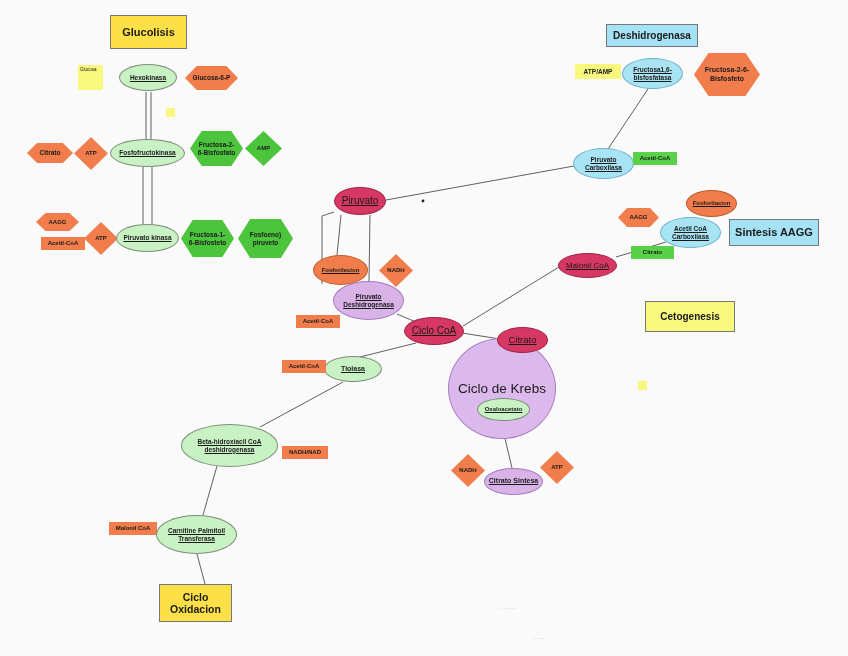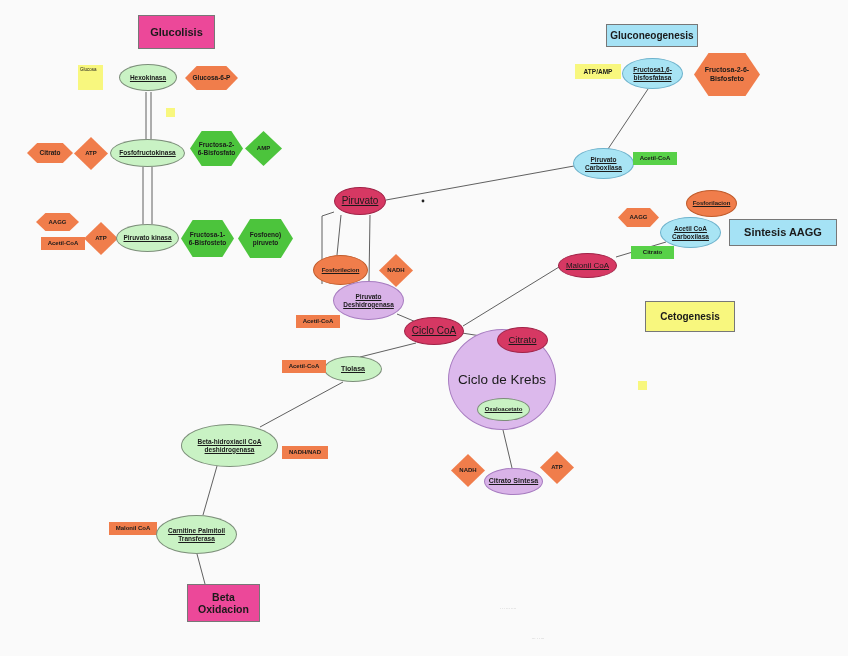--- a/index.html
+++ b/index.html
@@ -19,21 +19,21 @@
   .hex { clip-path:polygon(22% 0%, 78% 0%, 100% 50%, 78% 100%, 22% 100%, 0% 50%); padding:0 7px; }
   .hex.orange { background:#f07d4b; }
   .hex.green  { background:#4cc43c; }
   .diamond { clip-path:polygon(50% 0%, 100% 50%, 50% 100%, 0% 50%); font-size:6px; }
   .diamond.orange { background:#f07d4b; }
   .diamond.green  { background:#4cc43c; }
   .rect.orange { background:#f07d4b; font-size:6px; }
   .rect.green  { background:#58d148; font-size:6px; }
   .rect.yellow { background:#f8f77e; font-size:6.5px; }
   .title-box { border:1px solid #777; font-weight:bold; }
-  .title-box.greenlight { background:#ec4899; font-size:11px;margin-left:28px; }
+  .title-box.greenlight { background:#fde047; font-size:11px; }
   .title-box.bluelight  { background:#a5e2f5; font-size:10px; }
   .title-box.yellow     { background:#f8f77e; font-size:10px; }
   .marker { background:#f8f77e; }
   .note { background:#f8f77e; align-items:flex-start; justify-content:flex-start; font-size:4.5px; padding:2px; font-weight:400; }
   .watermark { color:#9a9a9a; font-size:4px; font-weight:400; z-index:2; }
 </style>
 </head>
 <body>
 
 <div class="canvas">
@@ -57,24 +57,24 @@
       <line x1="616" y1="257" x2="666" y2="242"></line>
       <line x1="343" y1="382" x2="260" y2="427"></line>
       <line x1="217" y1="466" x2="203" y2="515"></line>
       <line x1="197" y1="554" x2="205" y2="584"></line>
       <line x1="503" y1="430" x2="512" y2="468"></line>
     </g>
     <circle cx="423" cy="201" r="1.4" fill="#222"></circle>
   </svg>
 
   <div class="node title-box greenlight" style="left:110px;top:15px;width:77px;height:34px">Glucolisis</div>
-  <div class="node title-box bluelight" style="left:606px;top:24px;width:92px;height:23px">Gluconeogenesis</div>
-  <div class="node title-box bluelight" style="left:729px;top:219px;width:108px;height:27px;font-size:11px">Sintesis AAGG</div>
+  <div class="node title-box bluelight" style="left:606px;top:24px;width:92px;height:23px">Deshidrogenasa</div>
+  <div class="node title-box bluelight" style="left:729px;top:219px;width:90px;height:27px;font-size:11px">Sintesis AAGG</div>
   <div class="node title-box yellow" style="left:645px;top:301px;width:90px;height:31px">Cetogenesis</div>
-  <div class="node title-box greenlight" style="left:159px;top:584px;width:73px;height:38px;font-size:10.5px">Beta Oxidacion</div>
+  <div class="node title-box greenlight" style="left:159px;top:584px;width:73px;height:38px;font-size:10.5px">Ciclo Oxidacion</div>
 
   <div class="node note" style="left:78px;top:65px;width:25px;height:25px">Glucosa</div>
   <div class="node ellipse green" style="left:119px;top:64px;width:58px;height:27px">Hexokinasa</div>
   <div class="node hex orange" style="left:185px;top:66px;width:53px;height:24px">Glucosa-6-P</div>
   <div class="node marker" style="left:166px;top:108px;width:9px;height:9px"></div>
   <div class="node hex orange" style="left:27px;top:143px;width:46px;height:20px">Citrato</div>
   <div class="node diamond orange" style="left:74px;top:137px;width:34px;height:33px">ATP</div>
   <div class="node ellipse green" style="left:110px;top:139px;width:75px;height:28px">Fosfofructokinasa</div>
   <div class="node hex green" style="left:190px;top:131px;width:53px;height:35px">Fructosa-2-6-Bisfosfato</div>
   <div class="node diamond green" style="left:245px;top:131px;width:37px;height:35px">AMP</div>
@@ -85,21 +85,21 @@
   <div class="node hex green" style="left:181px;top:220px;width:53px;height:37px">Fructosa-1-6-Bisfosteto</div>
   <div class="node hex green" style="left:238px;top:219px;width:55px;height:39px">Fosfoeno) piruveto</div>
 
   <div class="node ellipse crimson" style="left:334px;top:187px;width:52px;height:28px;font-size:10px">Piruvato</div>
   <div class="node ellipse orange" style="left:313px;top:255px;width:55px;height:30px;font-size:6px">Fosforilecion</div>
   <div class="node diamond orange" style="left:379px;top:254px;width:34px;height:33px">NADH</div>
   <div class="node ellipse plum" style="left:333px;top:281px;width:71px;height:39px">Piruvato Deshidrogenasa</div>
   <div class="node rect orange" style="left:296px;top:315px;width:44px;height:13px">Acetil-CoA</div>
   <div class="node ellipse crimson" style="left:404px;top:317px;width:60px;height:28px;font-size:10px">Ciclo CoA</div>
 
-  <div class="node circle" style="left:448px;top:329px;width:108px;height:101px">Ciclo de Krebs</div>
+  <div class="node circle" style="left:448px;top:338px;width:108px;height:101px">Ciclo de Krebs</div>
   <div class="node ellipse crimson" style="left:497px;top:327px;width:51px;height:26px;font-size:9.5px">Citrato</div>
   <div class="node ellipse green" style="left:477px;top:398px;width:53px;height:23px;font-size:6px">Oxaloacetato</div>
 
   <div class="node ellipse green" style="left:324px;top:356px;width:58px;height:26px;font-size:7px">Tiolasa</div>
   <div class="node rect orange" style="left:282px;top:360px;width:44px;height:13px">Acetil-CoA</div>
   <div class="node ellipse green" style="left:181px;top:424px;width:97px;height:43px">Beta-hidroxiacil CoA deshidrogenasa</div>
   <div class="node rect orange" style="left:282px;top:446px;width:46px;height:13px">NADH/NAD</div>
   <div class="node rect orange" style="left:109px;top:522px;width:48px;height:13px">Malonil CoA</div>
   <div class="node ellipse green" style="left:156px;top:515px;width:81px;height:39px">Carnitine Palmitoil Transferasa</div>
 

